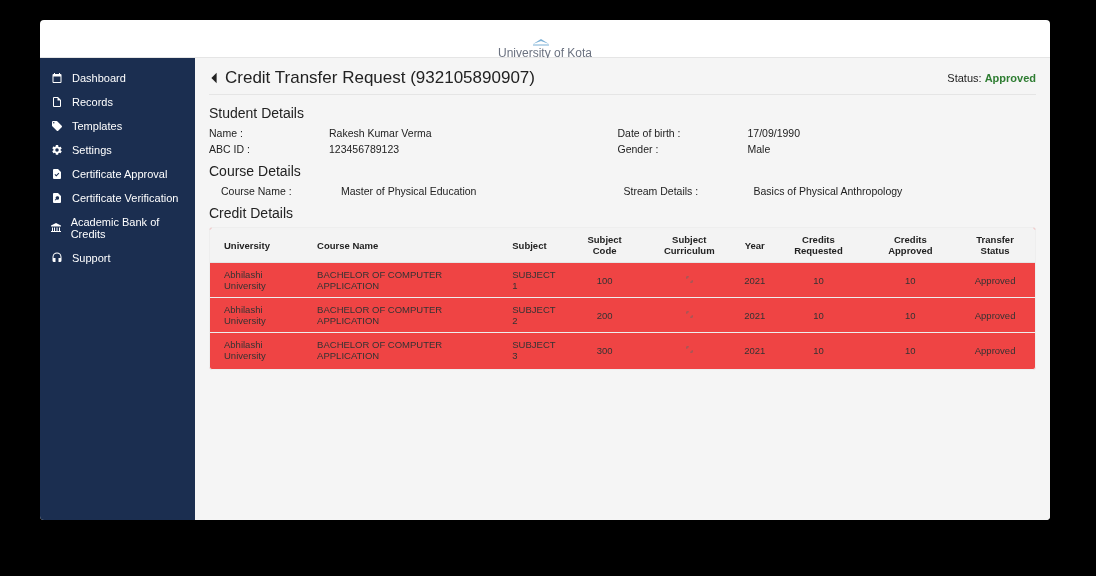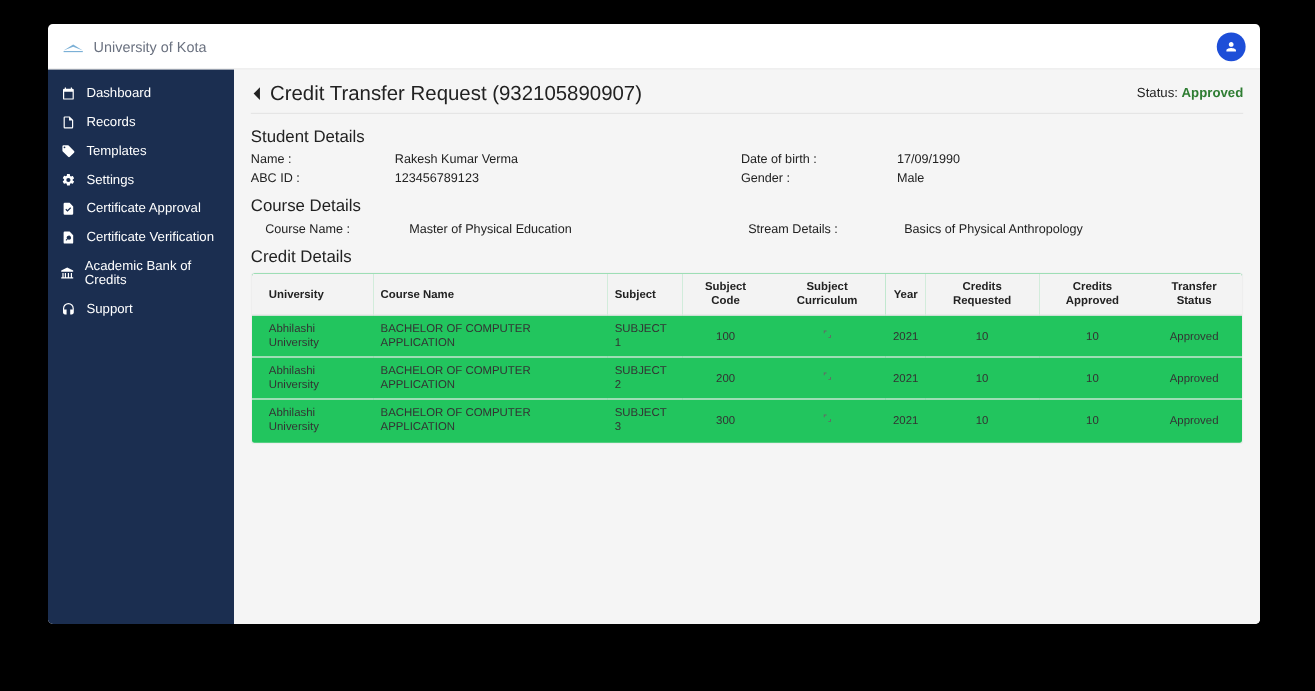--- a/index.html
+++ b/index.html
@@ -1,19 +1,19 @@
 <!DOCTYPE html>
 <html><head>
   <meta charset="utf-8">
   <style>
     * { margin: 0; padding: 0; box-sizing: border-box; }
     body { font-family: Arial, Helvetica, sans-serif; background: #000; width: 1096px; height: 576px; position: relative; }
     .app-window { position: absolute; top: 20px; left: 40px; width: 1010px; height: 500px; background: #fff; border-radius: 4px; box-shadow: 0 4px 32px rgba(0,0,0,.6); overflow: hidden; display: flex; flex-direction: column; }
     
-    .topbar { height: 38px; border-bottom: 1px solid #e5e5e5; display: flex; align-items: center; padding: 0 12px; }
+    .topbar { height: 38px; border-bottom: 1px solid #e5e5e5; display: flex; align-items: center; padding: 16px 12px; flex-direction: column; }
     .brand-logo { width: 18px; height: 10px; margin-right: 8px; display: inline-block; }
     .brand-logo svg { display: block; }
     .brand-name { font-size: 12px; color: #6b7280; }
     .topbar-spacer { flex: 1; }
     .avatar { width: 24px; height: 24px; border-radius: 50%; background: #1d4ed8; display: flex; align-items: center; justify-content: center; }
     .avatar svg { fill: #fff; width: 12px; height: 12px; }
     
     .body { flex: 1; display: flex; min-height: 0; }
     .sidebar { width: 155px; background: #1b2e50; color: #fff; padding-top: 8px; font-size: 11px; }
     .nav-item { display: flex; align-items: center; gap: 8px; padding: 6px 10px; cursor: pointer; }
@@ -24,21 +24,21 @@
     .page-title-left { display: flex; align-items: center; gap: 6px; }
     .back-chevron svg { width: 10px; height: 14px; fill: #222; display: block; }
     .page-title { font-size: 17px; font-weight: 500; color: #222; }
     .status { font-size: 11px; color: #222; }
     .status .approved { color: #2e7d32; font-weight: 600; }
     .section-header { font-size: 14px; font-weight: 500; color: #222; margin: 8px 0 6px; }
     .kv-grid { display: grid; grid-template-columns: 120px 1fr 130px 1fr; row-gap: 4px; font-size: 10.5px; color: #222; }
     .kv-label { color: #222; }
     .kv-value { color: #222; }
     .course-grid { display: grid; grid-template-columns: 120px 1fr 130px 1fr; font-size: 10.5px; color: #222; margin-left: 12px; }
-    .credit-card { background: #22c55e; border: 1px solid #eee; border-radius: 3px; margin-top: 4px; padding: 0 0 2px; overflow-x: auto; }
+    .credit-card { background: #ef4444; border: 1px solid #eee; border-radius: 3px; margin-top: 4px; padding: 0 0 2px; overflow-x: auto; }
     table { border-collapse: collapse; width: 100%; font-size: 9.5px; }
     thead th { background: #f3f3f3; border-bottom: 1px solid #e5e5e5; padding: 6px 6px; font-weight: 700; color: #222; text-align: center; }
     thead th:first-child { text-align: left; padding-left: 14px; }
     thead th:nth-child(2) { text-align: left; }
     thead th:nth-child(3) { text-align: left; }
     tbody td { border-bottom: 1px solid #eee; padding: 6px 6px; text-align: center; color: #333; }
     tbody tr:last-child td { border-bottom: none; }
     tbody td:first-child { text-align: left; padding-left: 14px; }
     tbody td:nth-child(2) { text-align: left; }
     tbody td:nth-child(3) { text-align: left; }

